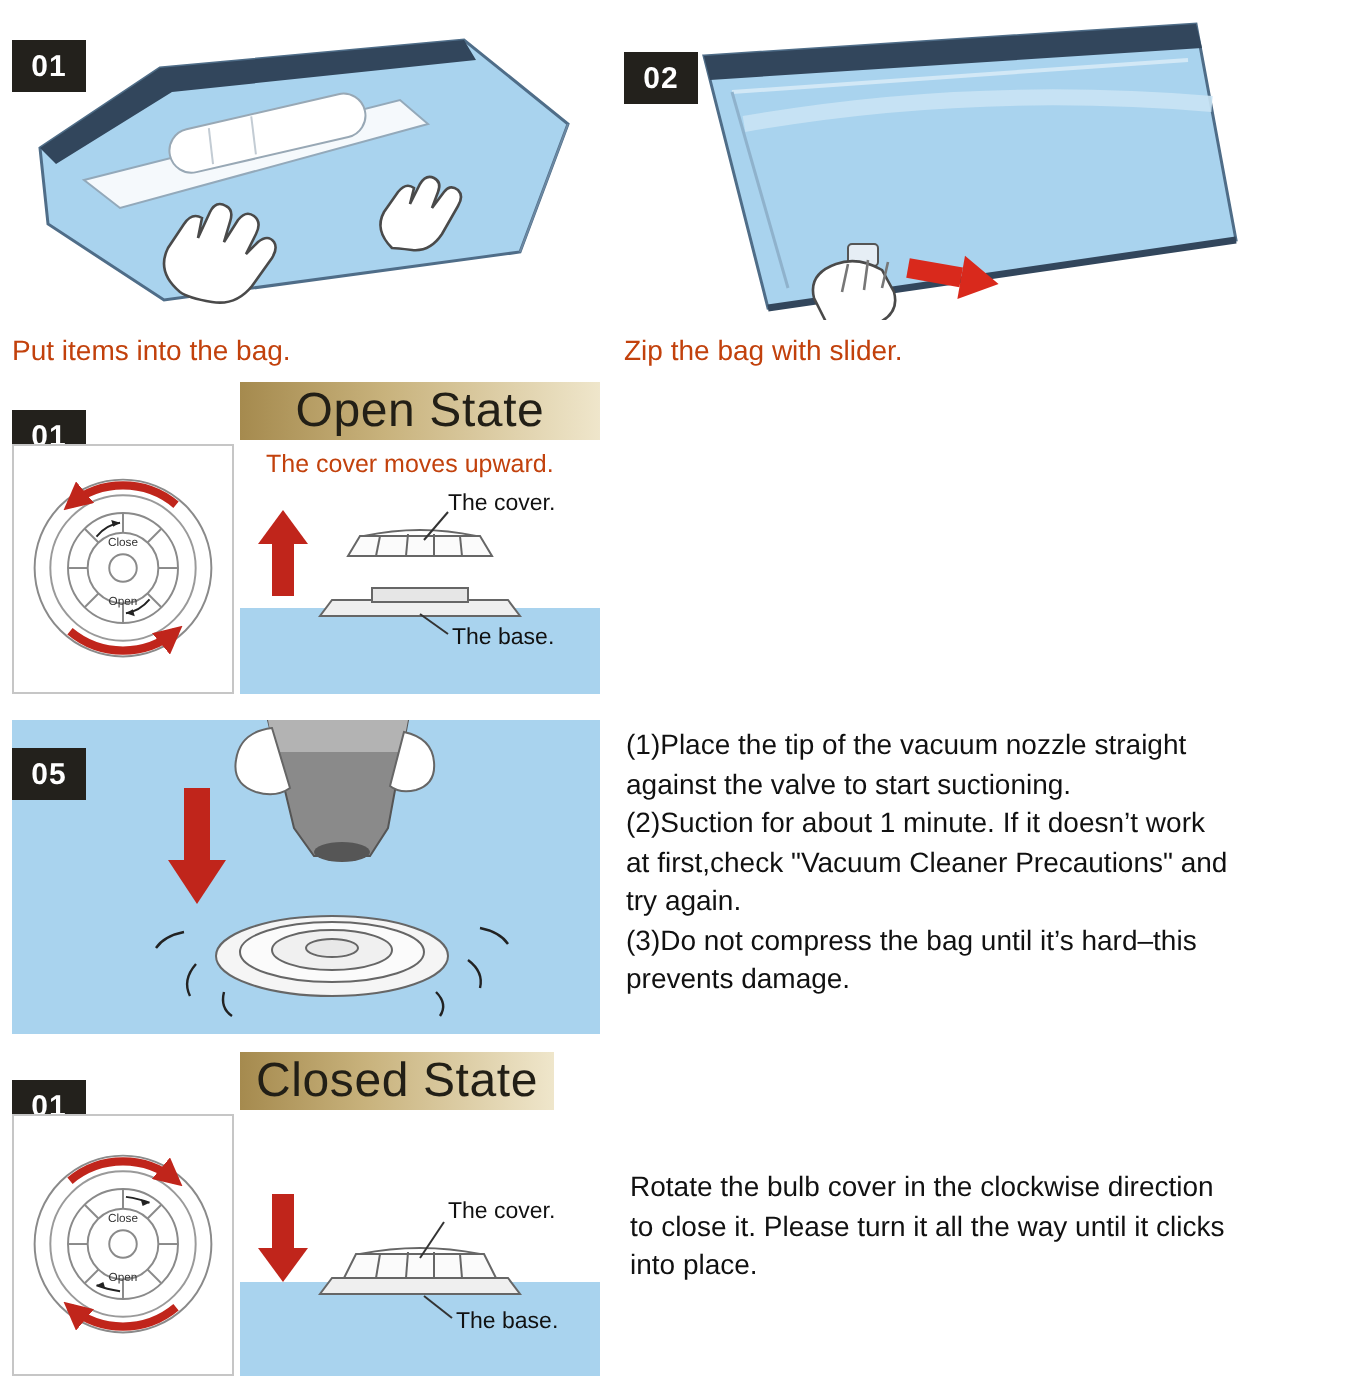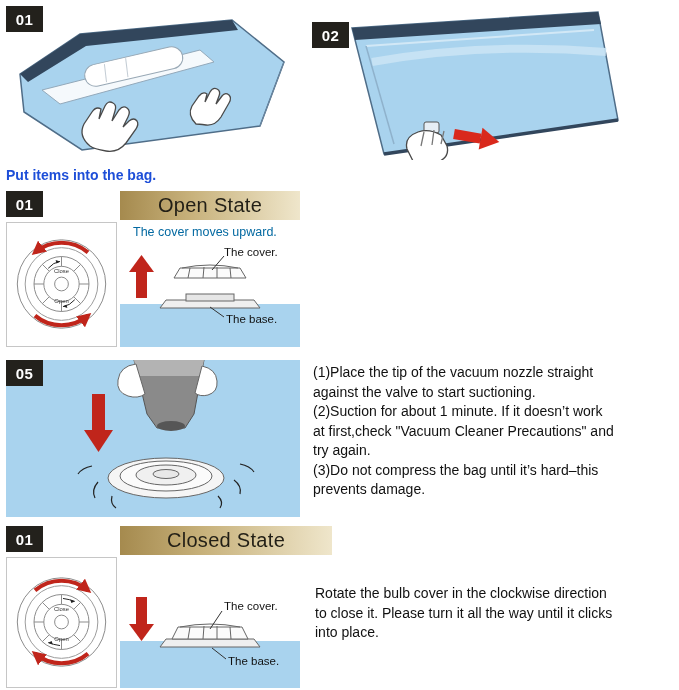--- a/index.html
+++ b/index.html
@@ -3,31 +3,31 @@
 <meta charset="utf-8">
 <style>
   * { margin:0; padding:0; box-sizing:border-box; }
   html,body { background:#ffffff; }
   body { font-family:"Liberation Sans", sans-serif; color:#111; }
   .canvas { position:relative; width:679px; height:690px; background:#fff; overflow:hidden; }
   .abs { position:absolute; }
   .badge {
     width:37px; height:26px; background:#23211c; color:#fff;
     font-size:15px; font-weight:bold; letter-spacing:.5px;
-    display:flex; align-items:center; justify-content:center;
+    display:flex; align-items:center; justify-content:center;margin-top:14px;
   }
-  .caption { font-size:14px; color:#1d4ed8;font-weight:bold; }
+  .caption { font-size:14px; color:#c2410c; }
   .banner {
     height:29px;
     background:linear-gradient(90deg,#a58a4e 0%, #c8b27c 40%, #efe6cb 100%);
     display:flex; align-items:center; justify-content:center;
-    font-size:20px; color:#221f16; letter-spacing:.3px;
+    font-size:24px; color:#221f16; letter-spacing:.3px;
   }
   .desc { font-size:14px; line-height:19.5px; white-space:pre-line; color:#111; }
-  .subtitle { font-size:12.5px; line-height:15px; color:#0369a1; white-space:pre-line; }
+  .subtitle { font-size:12.5px; line-height:15px; color:#c2410c; white-space:pre-line; }
   .vlabel { font-size:11.5px; color:#111; white-space:nowrap; }
   .diagram-box { border:1px solid #c6c6c6; background:#fff; }
   svg { display:block; }
 </style>
 </head>
 <body>
 
 <div class="canvas">
 
   <div class="abs" style="left:4px;top:6px;width:294px;height:154px">
@@ -64,21 +64,22 @@
       <g fill="#ffffff" stroke="#4a4a4a" stroke-width="1.3">
         <path d="M112,128 q-14,5 -11,17 l6,12 q13,6 25,1 q12,-5 9,-16 l-6,-11 q-12,-7 -23,-3 Z"></path>
         <path d="M118,128 l-3,14 M128,126 l-2,15 M138,127 l-3,13" fill="none" stroke="#777"></path>
       </g>
       <g transform="translate(148,130) rotate(10)" fill="#d9291c">
         <rect x="0" y="-5" width="27" height="10"></rect>
         <path d="M27,-11 L46,0 L27,11 Z"></path>
       </g>
     </svg>
   </div>
-  <div class="abs badge" style="left:312px;top:22px">02</div>
+  <div class="abs badge" style="left:312px;top:12px">02</div>
+  <div class="abs caption" style="left:312px;top:167px">Zip the bag with slider.</div>
 
   <div class="abs badge" style="left:6px;top:191px">01</div>
   <div class="abs banner" style="left:120px;top:191px;width:180px">
     <span>Open State</span>
   </div>
 
   <div class="abs diagram-box" style="left:6px;top:222px;width:111px;height:125px">
     <svg viewBox="0 0 111 125" width="109" height="123">
       <defs>
         <marker id="ah3" viewBox="0 0 10 10" refX="7" refY="5" markerWidth="3.4" markerHeight="3.4" orient="auto-start-reverse">
@@ -176,21 +177,21 @@
   <div class="abs badge" style="left:6px;top:360px">05</div>
   <div class="abs desc" style="left:313px;top:363px;width:368px">(1)Place the tip of the vacuum nozzle straight
 against the valve to start suctioning.
 (2)Suction for about 1 minute. If it doesn’t work
 at first,check "Vacuum Cleaner Precautions" and
 try again.
 (3)Do not compress the bag until it’s hard–this
 prevents damage.</div>
 
   <div class="abs badge" style="left:6px;top:526px">01</div>
-  <div class="abs banner" style="left:120px;top:526px;width:212px">
+  <div class="abs banner" style="left:120px;top:526px;width:157px">
     <span>Closed State</span>
   </div>
 
   <div class="abs diagram-box" style="left:6px;top:557px;width:111px;height:131px">
     <svg viewBox="0 0 111 131" width="109" height="129">
       <defs>
         <marker id="ah5" viewBox="0 0 10 10" refX="7" refY="5" markerWidth="3.4" markerHeight="3.4" orient="auto-start-reverse">
           <path d="M0,0 L10,5 L0,10 Z" fill="#c0251b"></path>
         </marker>
       </defs>

